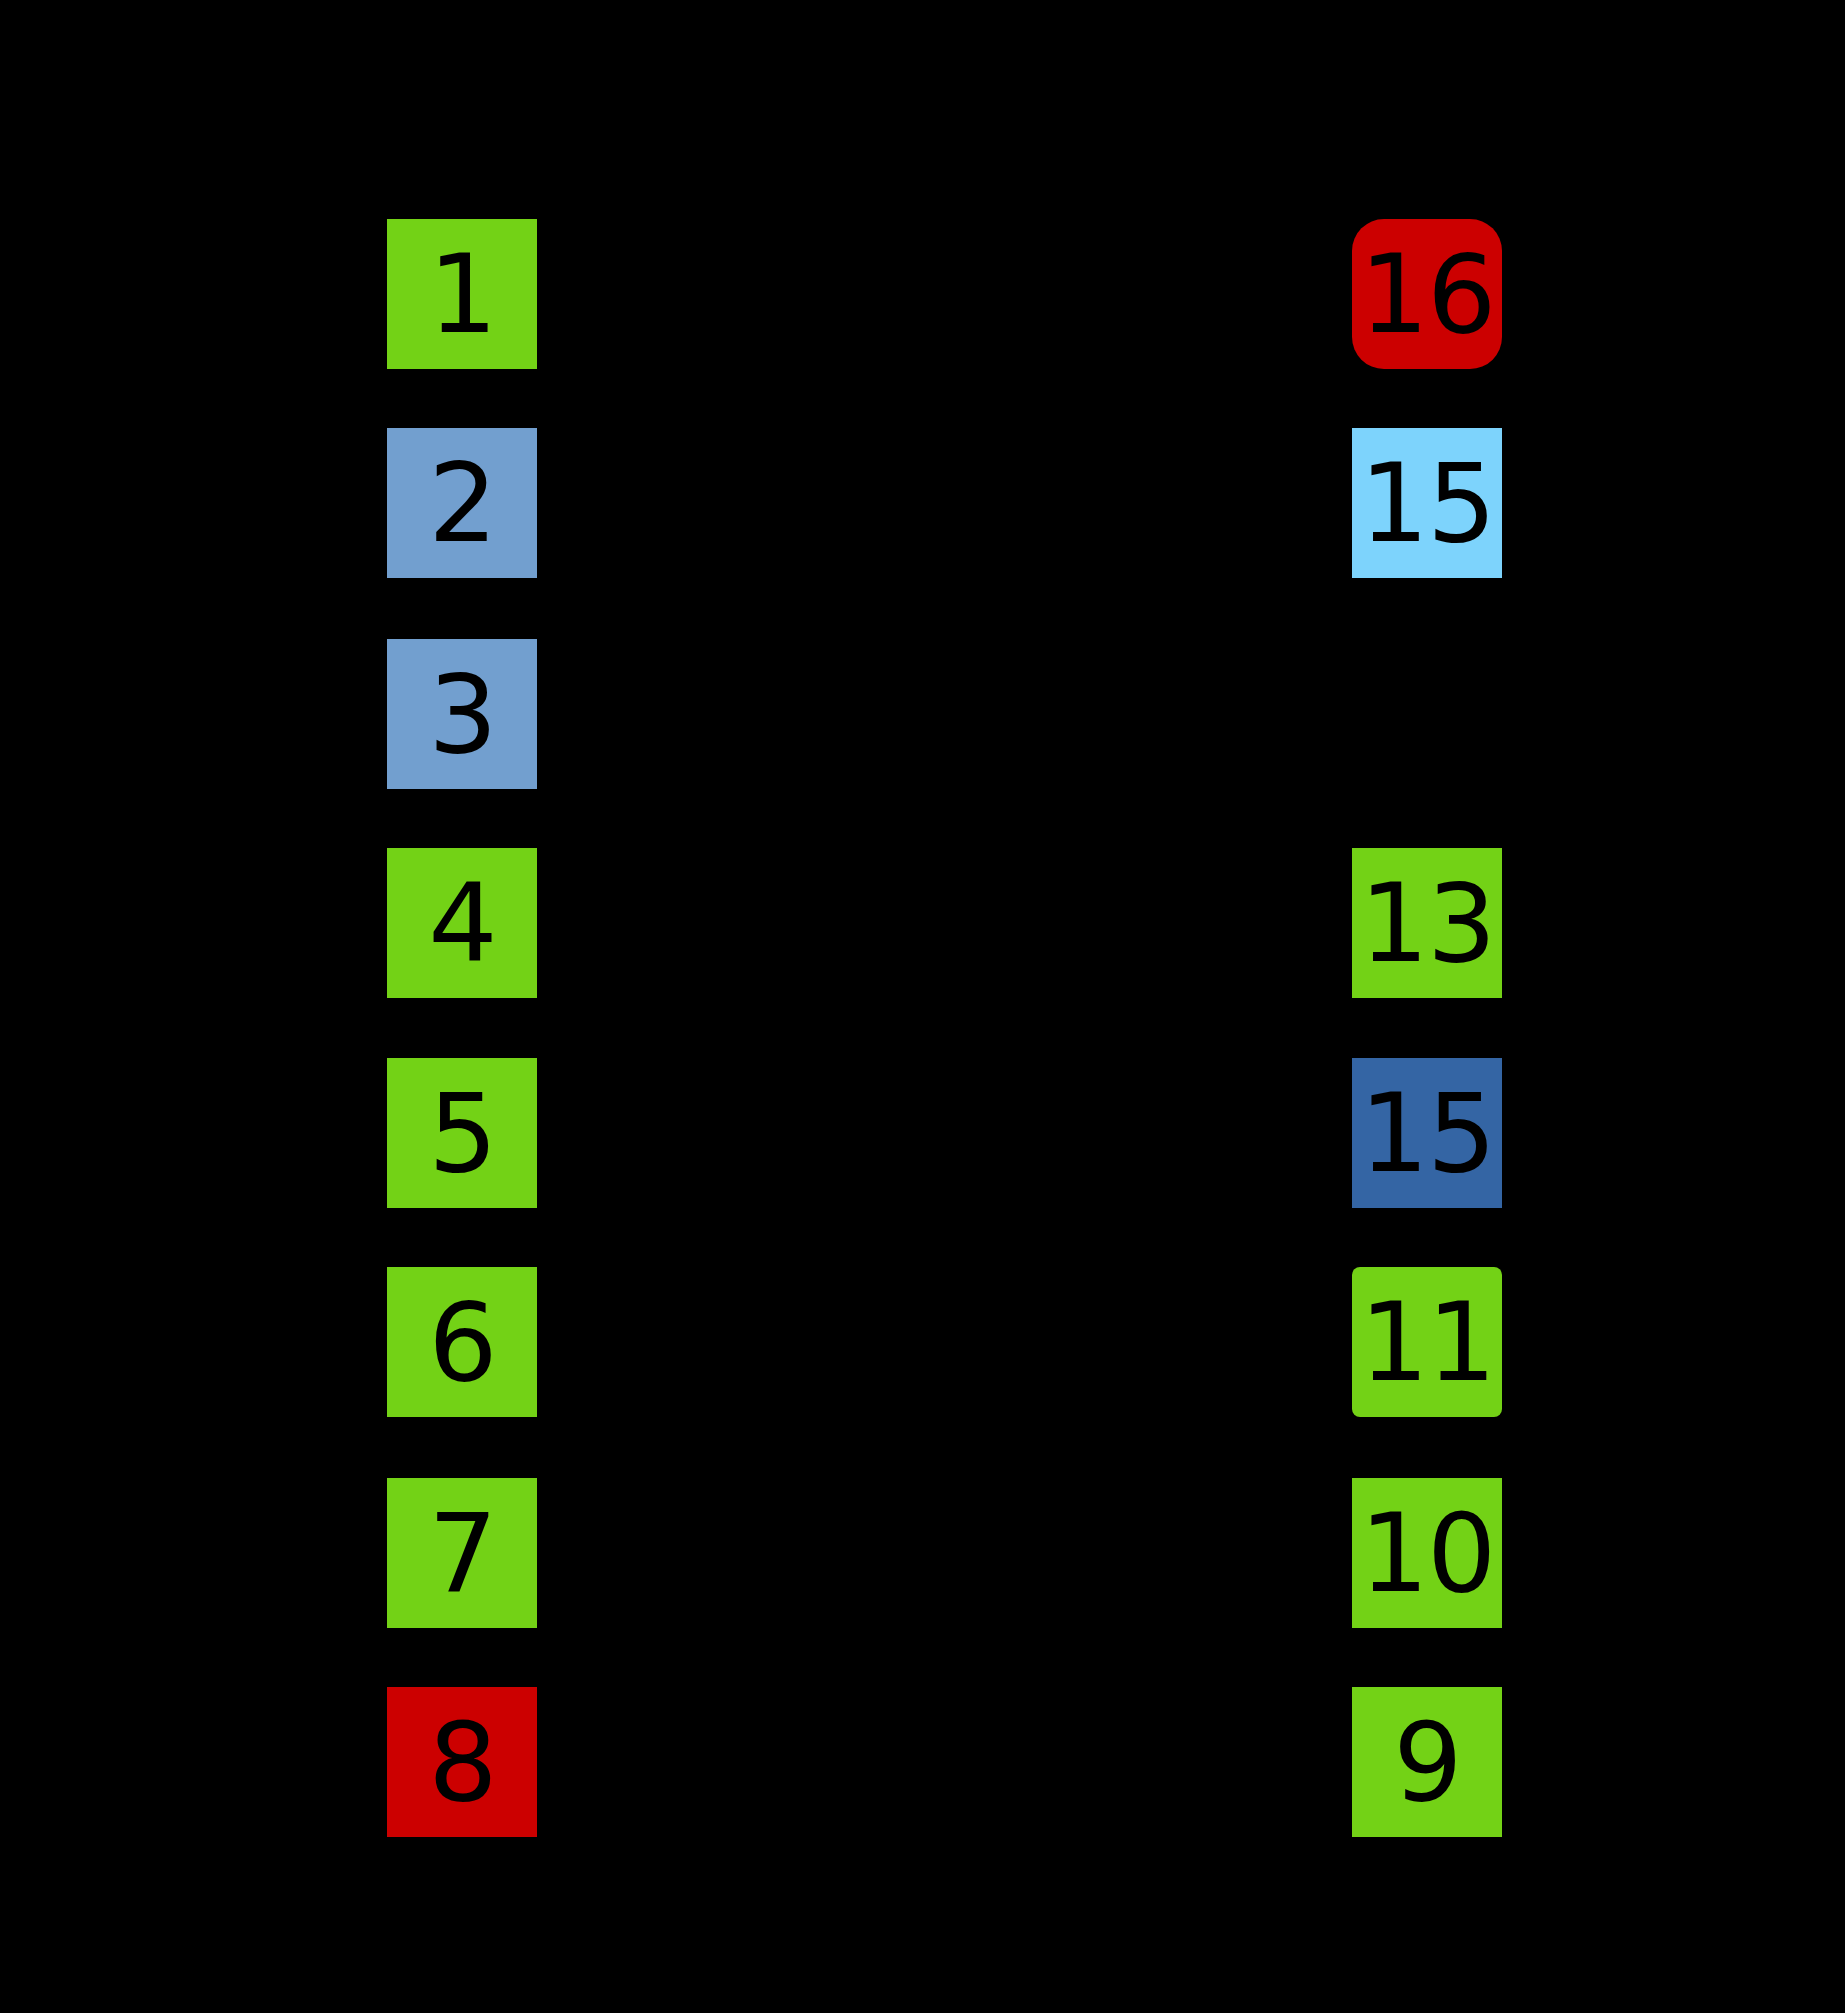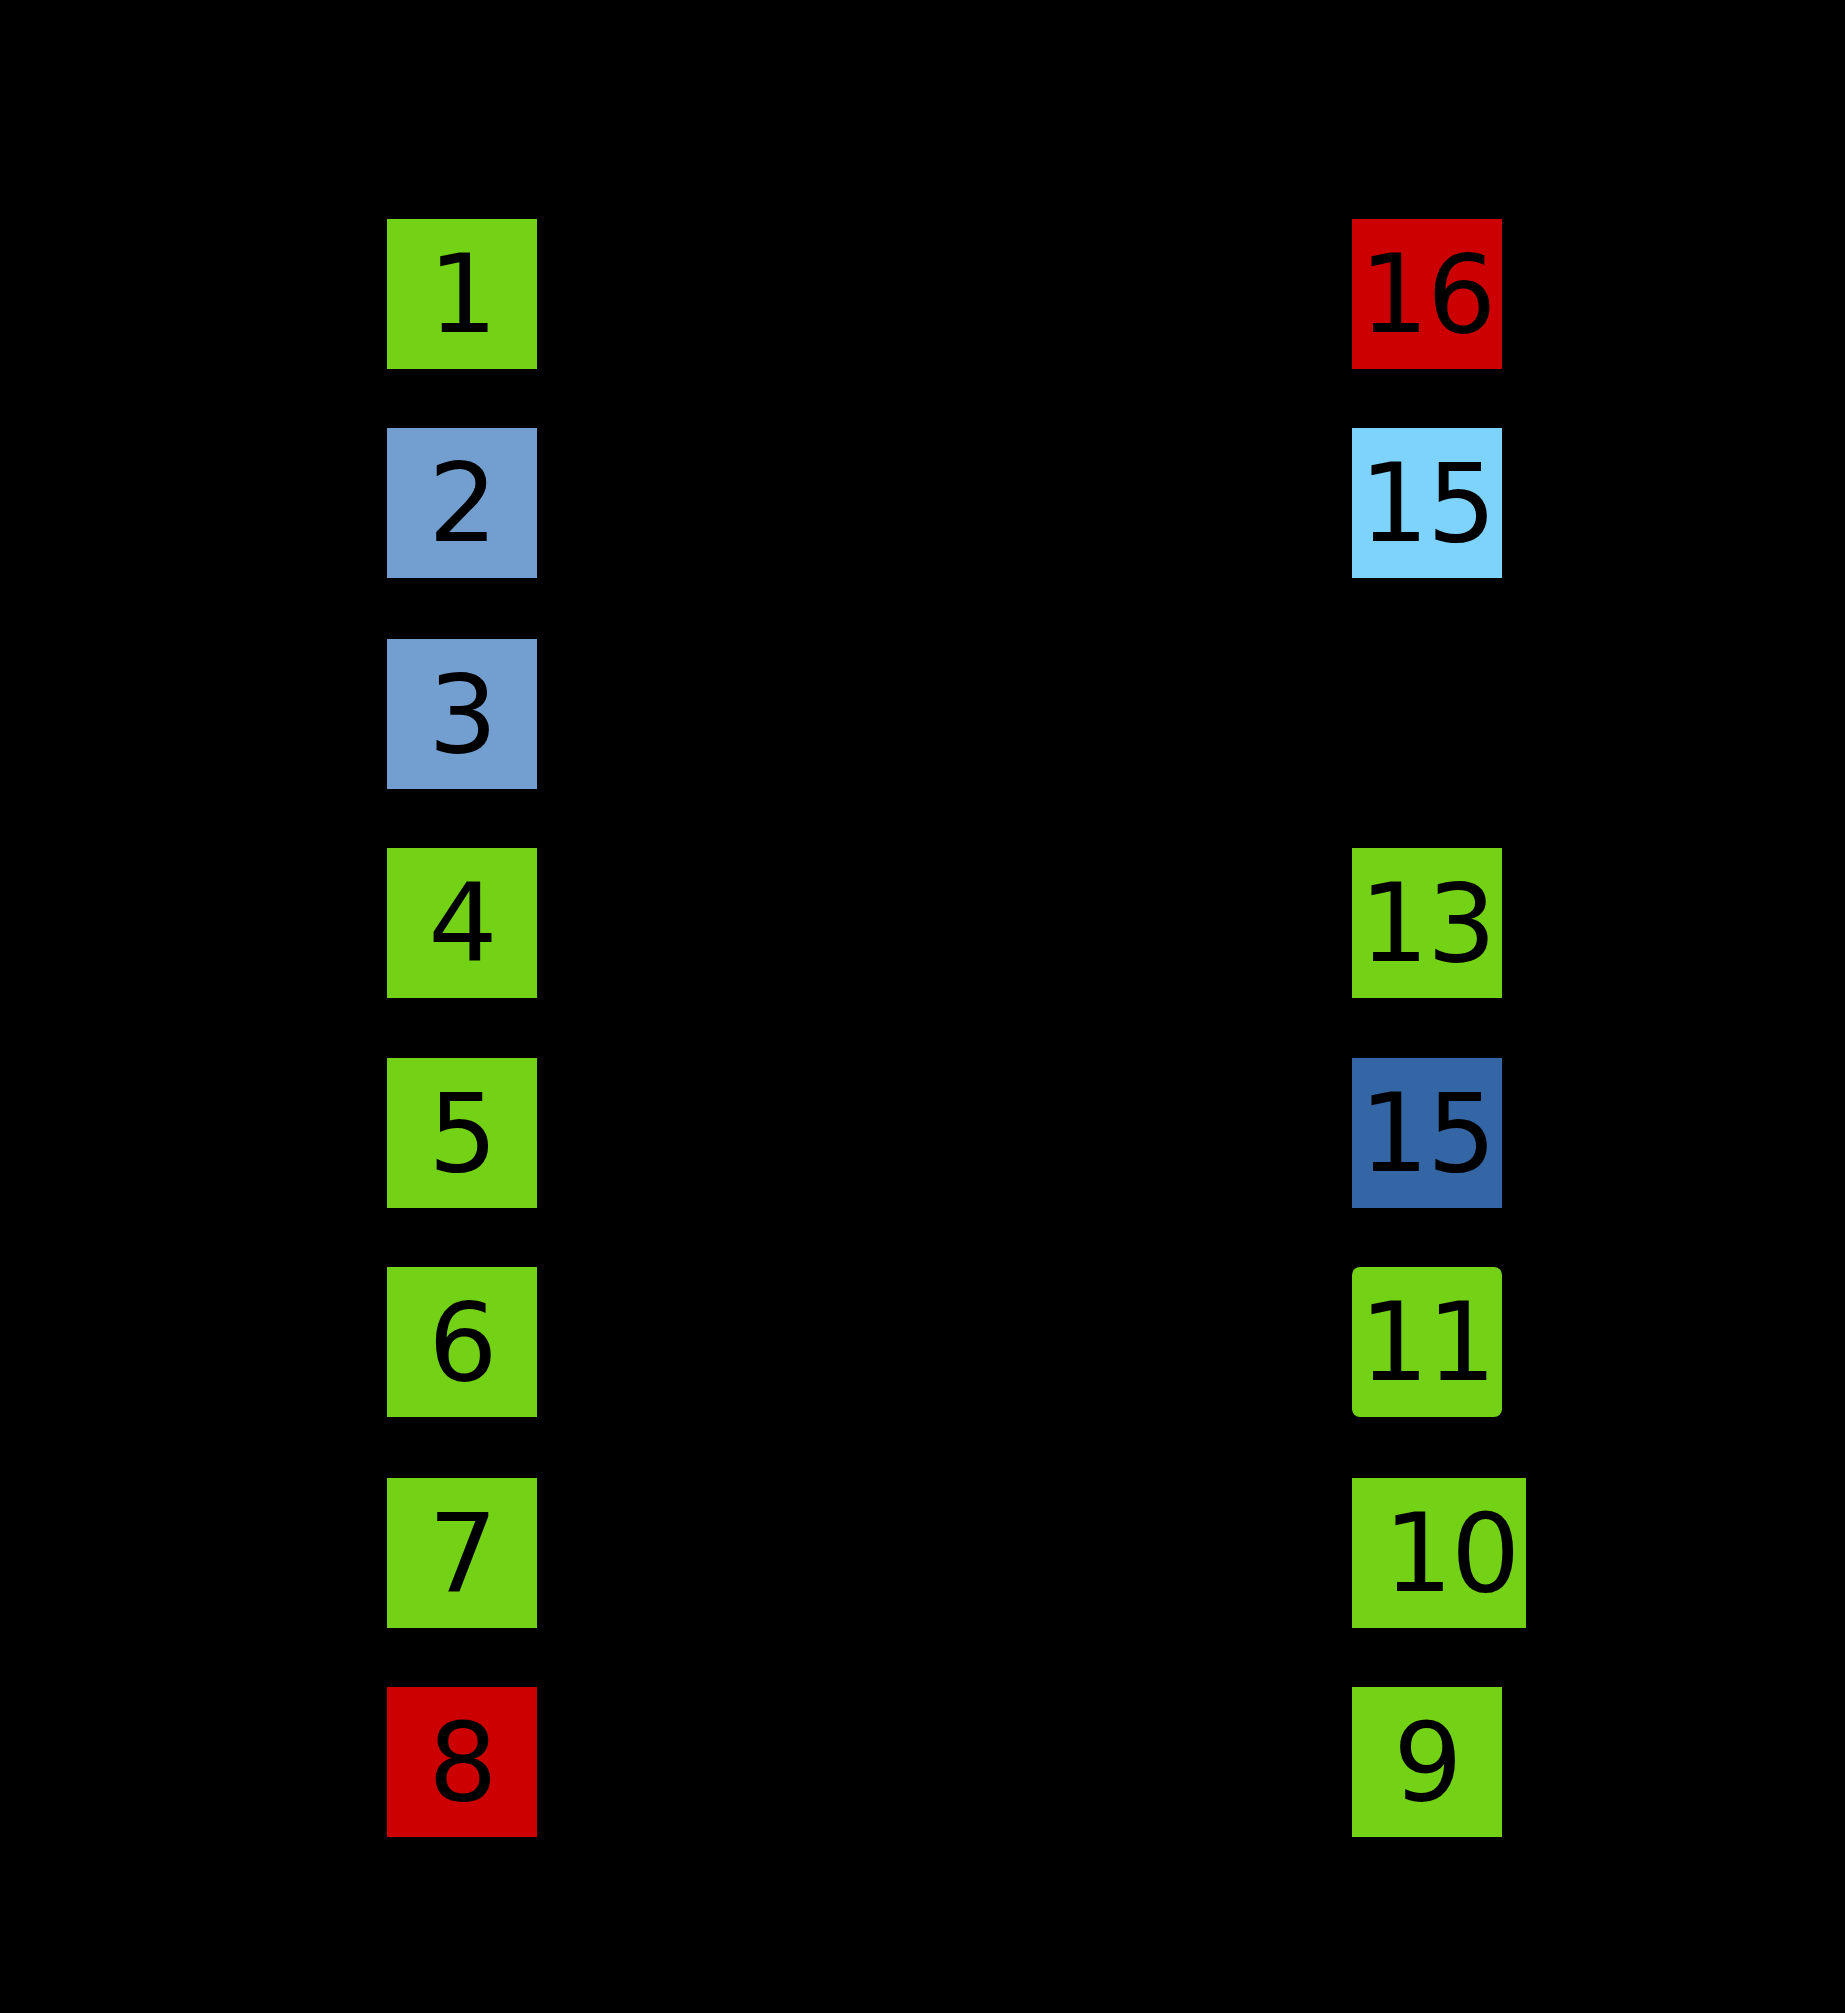--- a/index.html
+++ b/index.html
@@ -38,21 +38,21 @@
 
 <div class="canvas">
     <div class="pin" style="left: 387px; top: 219px; background: rgb(115, 210, 22); color: rgb(0, 0, 0);">1</div>
     <div class="pin" style="left: 387px; top: 428px; background: rgb(114, 159, 207); color: rgb(0, 0, 0);">2</div>
     <div class="pin" style="left: 387px; top: 639px; background: rgb(114, 159, 207); color: rgb(0, 0, 0);">3</div>
     <div class="pin" style="left: 387px; top: 848px; background: rgb(115, 210, 22); color: rgb(0, 0, 0);">4</div>
     <div class="pin" style="left: 387px; top: 1058px; background: rgb(115, 210, 22); color: rgb(0, 0, 0);">5</div>
     <div class="pin" style="left: 387px; top: 1267px; background: rgb(115, 210, 22); color: rgb(0, 0, 0);">6</div>
     <div class="pin" style="left: 387px; top: 1478px; background: rgb(115, 210, 22); color: rgb(0, 0, 0);">7</div>
     <div class="pin" style="left: 387px; top: 1687px; background: rgb(204, 0, 0); color: rgb(0, 0, 0);">8</div>
-    <div class="pin" style="left: 1352px; top: 219px; background: rgb(204, 0, 0); color: rgb(0, 0, 0);">16</div>
+    <div class="pin" style="left: 1352px; top: 219px; background: rgb(204, 0, 0); color: rgb(0, 0, 0); border-radius: 32px;">16</div>
     <div class="pin" style="left: 1352px; top: 428px; background: #7dd3fc; color: rgb(0, 0, 0);">15</div>
     <div class="pin" style="left: 1352px; top: 848px; background: rgb(115, 210, 22); color: rgb(0, 0, 0);">13</div>
     <div class="pin" style="left: 1352px; top: 1058px; background: rgb(52, 101, 164); color: rgb(0, 0, 0);">15</div>
     <div class="pin" style="left: 1352px; top: 1267px; background: rgb(115, 210, 22); color: rgb(0, 0, 0); border-radius: 8px;">11</div>
-    <div class="pin" style="left: 1352px; top: 1478px; background: rgb(115, 210, 22); color: rgb(0, 0, 0); padding-left: 24px;">10</div>
+    <div class="pin" style="left: 1352px; top: 1478px; background: rgb(115, 210, 22); color: rgb(0, 0, 0);">10</div>
     <div class="pin" style="left: 1352px; top: 1687px; background: rgb(115, 210, 22); color: rgb(0, 0, 0);">9</div>
   </div>
 
 
 </body></html>

